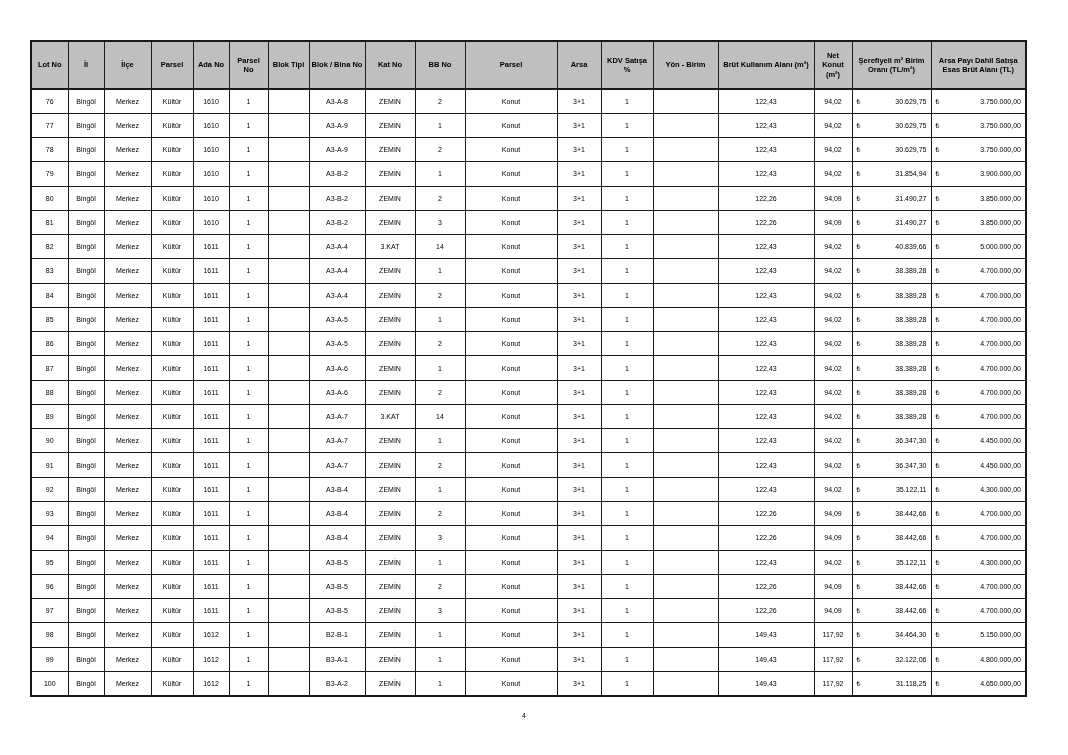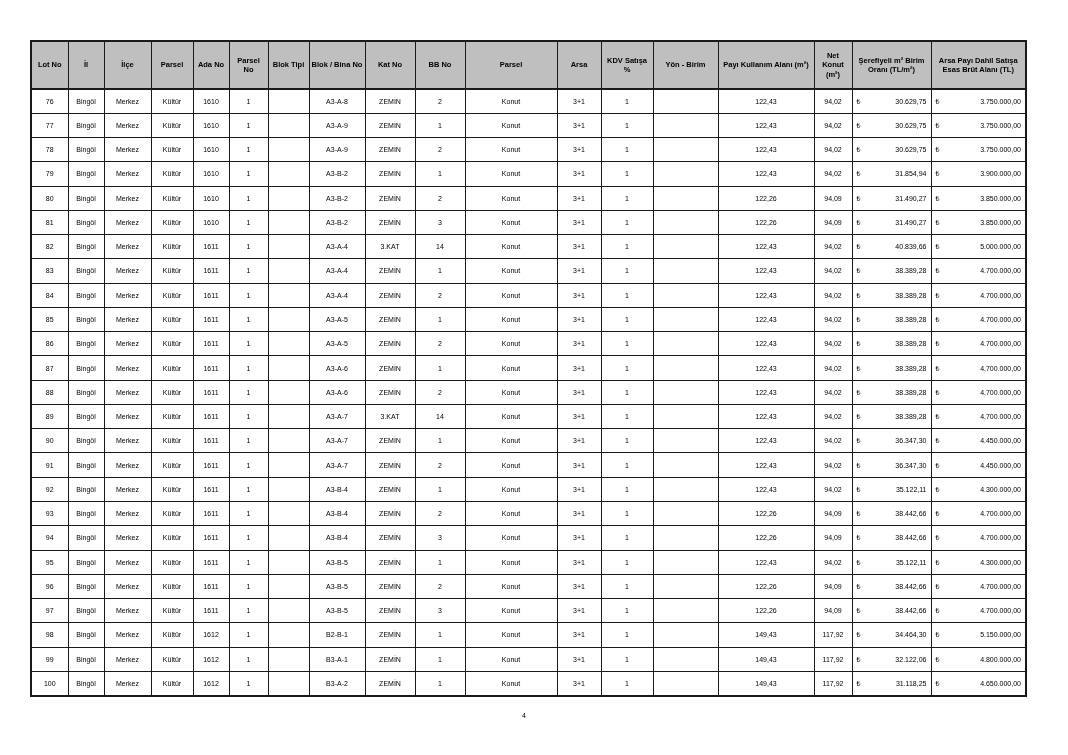--- a/index.html
+++ b/index.html
@@ -120,21 +120,21 @@
         <th>Ada No</th>
         <th>Parsel No</th>
         <th>Blok Tipi</th>
         <th>Blok / Bina No</th>
         <th>Kat No</th>
         <th>BB No</th>
         <th>Parsel</th>
         <th>Arsa</th>
         <th>KDV Satışa %</th>
         <th>Yön - Birim</th>
-        <th>Payı Kullanım Alanı (m²)</th>
+        <th>Brüt Kullanım Alanı (m²)</th>
         <th>Net Konut (m²)</th>
         <th>Şerefiyeli m² Birim Oranı (TL/m²)</th>
         <th>Arsa Payı Dahil Satışa Esas Brüt Alanı (TL)</th>
       </tr>
     </thead>
     <tbody>
         <tr>
           <td>76</td>
           <td>Bingöl</td>
           <td>Merkez</td>

